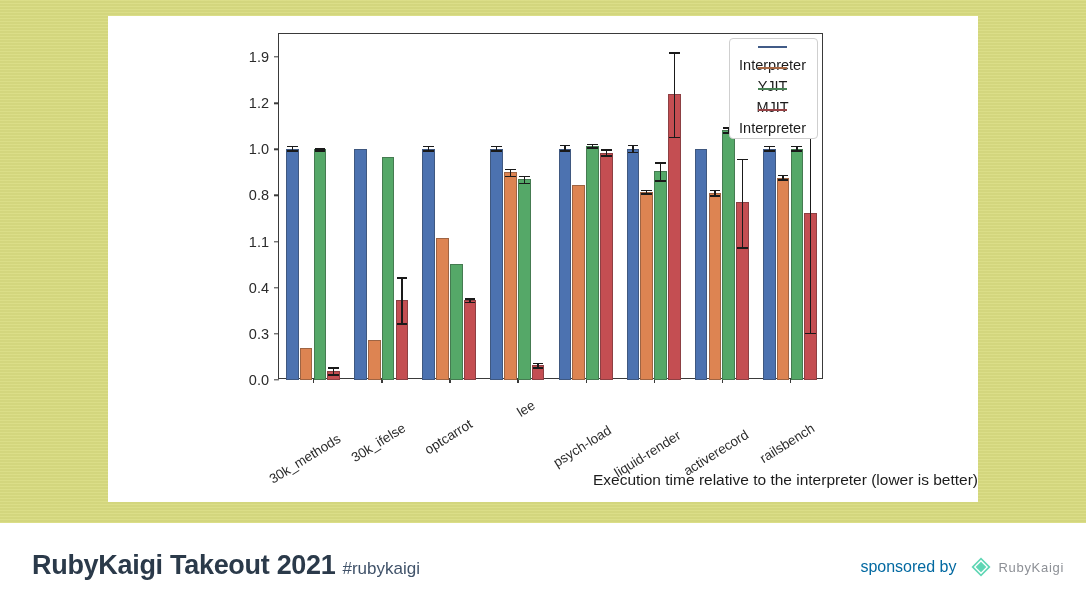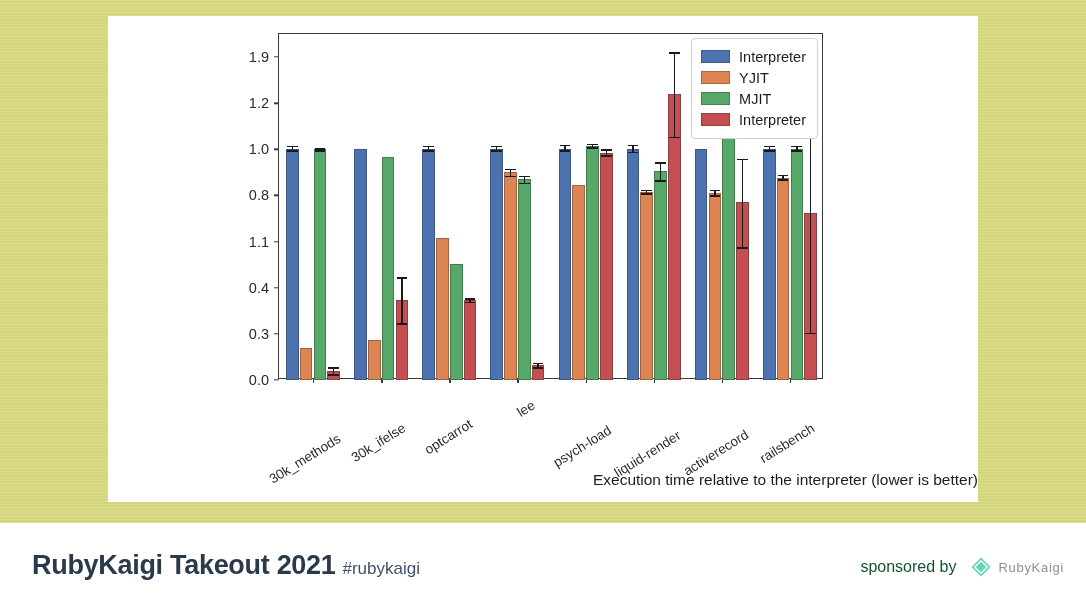--- a/index.html
+++ b/index.html
@@ -75,21 +75,21 @@
     right: 22px;
     top: 556px;
     z-index: 4;
     display: flex;
     align-items: center;
     gap: 14px;
     white-space: nowrap;
   }
   #sponsor .sp-text {
     font-size: 16px;
-    color: #14532d;
+    color: #0369a1;
   }
   #sponsor .sp-logo {
     display: flex;
     align-items: center;
     gap: 6px;
   }
   #sponsor .sp-logo-name {
     font-size: 13px;
     color: #8d9096;
     letter-spacing: 0.7px;
@@ -175,20 +175,21 @@
     border: 1px solid #cfcfcf;
     border-radius: 4px;
     padding: 7px 11px 8px 9px;
     z-index: 20;
   }
   .legend-row {
     display: flex;
     align-items: center;
     gap: 9px;
     height: 21px;
+    flex-direction: column;
   }
   .legend-swatch {
     width: 29px;
     height: 13px;
     border: 0.8px solid rgba(40,40,40,0.3);
     box-sizing: border-box;
   }
   .legend-label {
     font-size: 14.5px;
     color: #1c1c1c;

